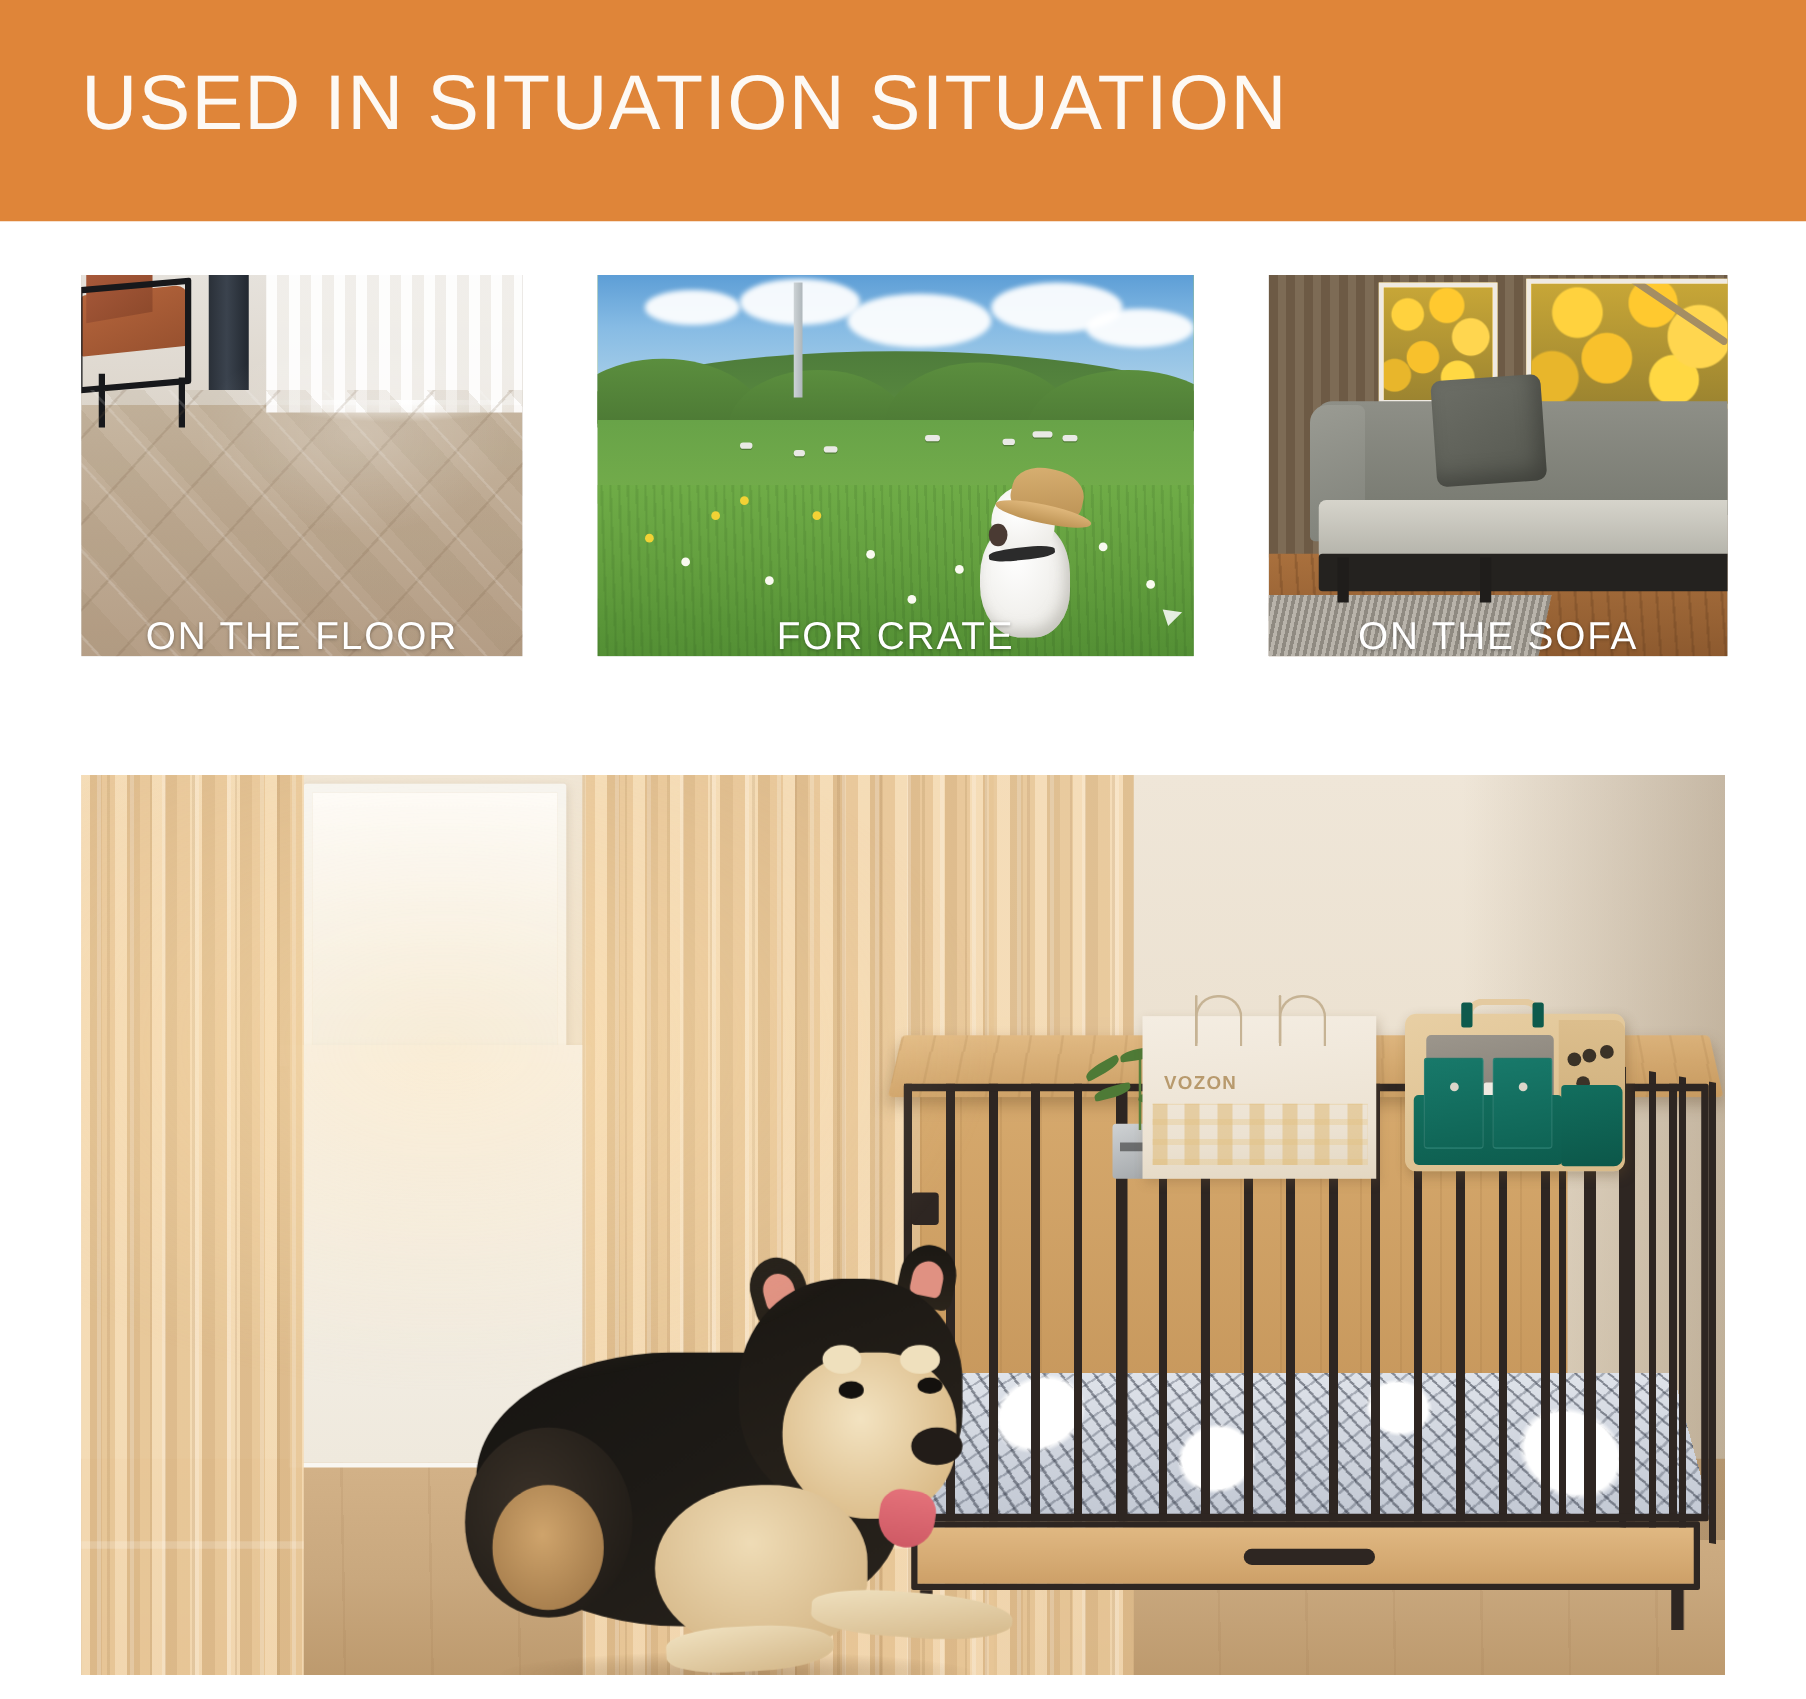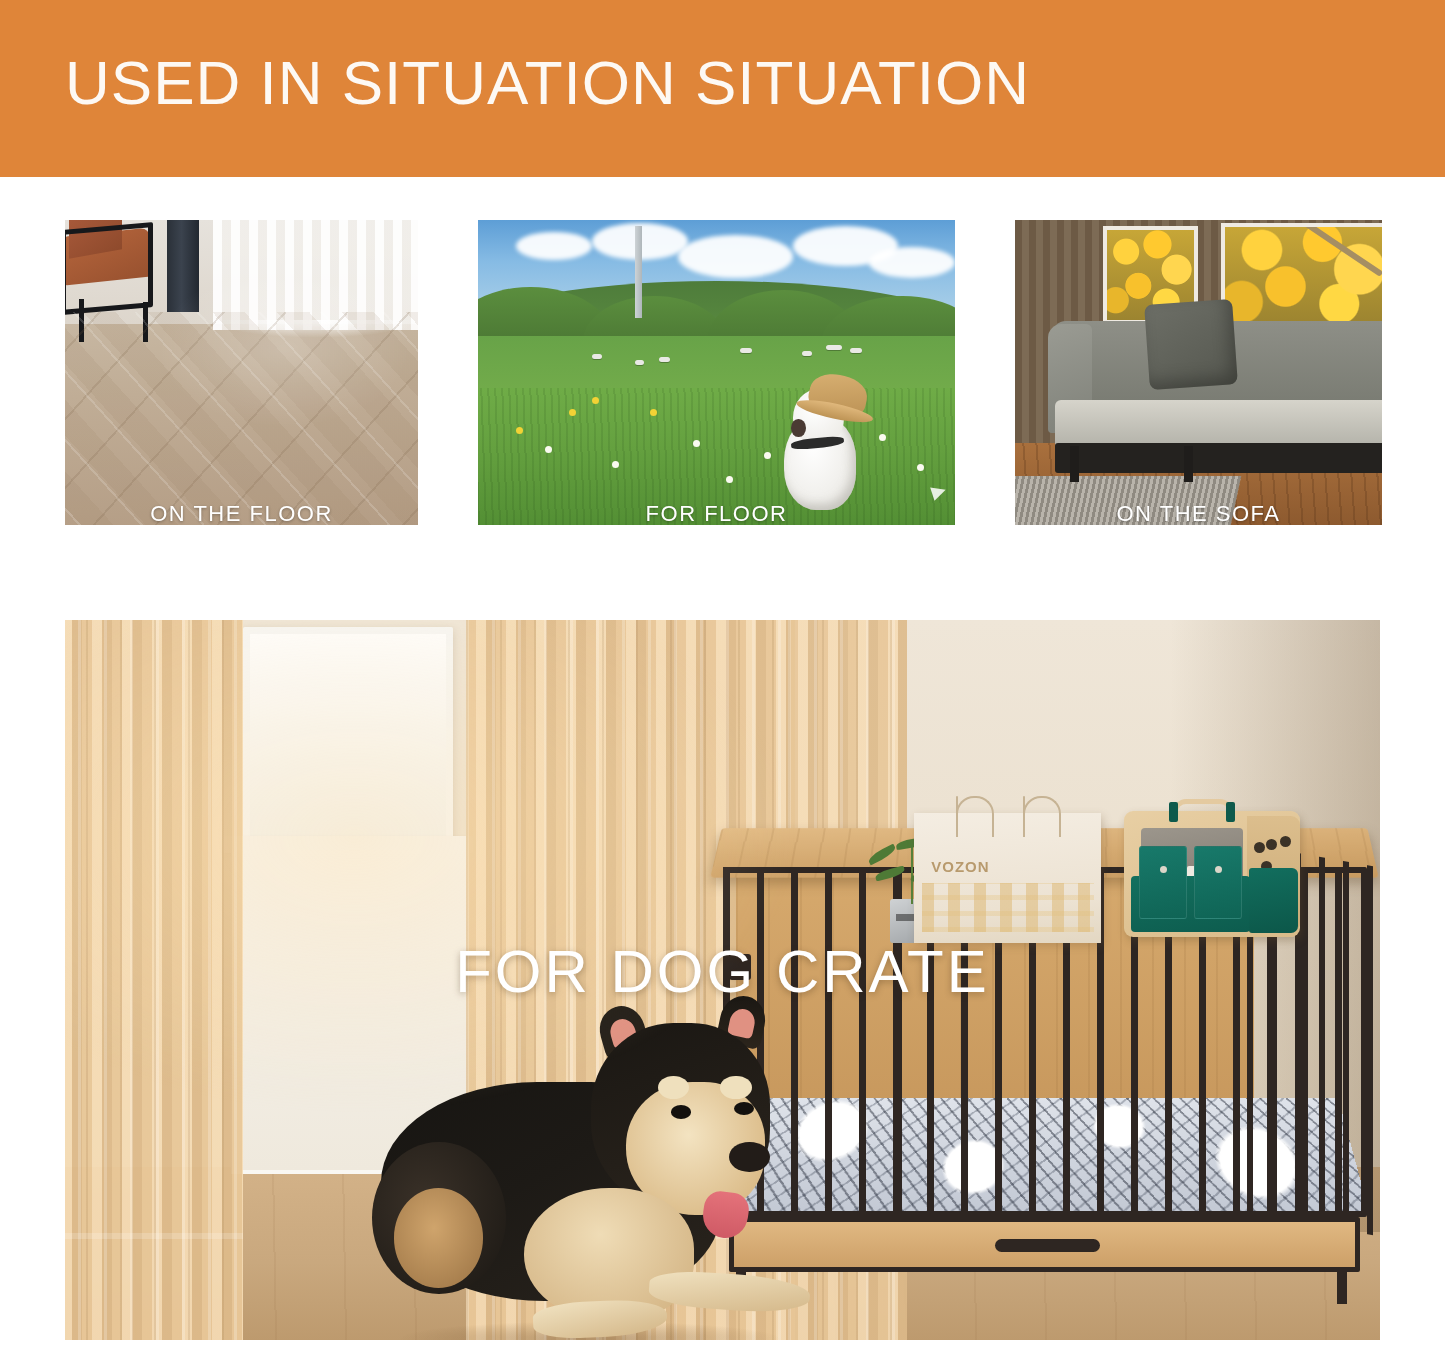--- a/index.html
+++ b/index.html
@@ -20,21 +20,21 @@
     color:#fdf9f4; line-height:1.05; white-space:nowrap;
   }
 
   
   .thumb {
     position:absolute; overflow:hidden; background:#ddd;
   }
   .thumb .caption {
     position:absolute; left:0; right:0; bottom:-2px;
     text-align:center; color:#ffffff;
-    font-size:22px; font-weight:400; letter-spacing:1.5px;
+    font-size:31px; font-weight:400; letter-spacing:1.5px;
     text-shadow:0 1px 3px rgba(0,0,0,.32);
     white-space:nowrap;
   }
   #thumb-floor   { left:65px;   top:220px; width:353px; height:305px; }
   #thumb-travel  { left:478px;  top:220px; width:477px; height:305px; }
   #thumb-sofa    { left:1015px; top:220px; width:367px; height:305px; }
 
   
   .sc-floor { position:absolute; inset:0;
     background:
@@ -622,21 +622,21 @@
     <div class="flower" style="left:92%;top:80%;"></div>
     <div class="dog">
       <div class="body"></div>
       <div class="head"></div>
       <div class="snout"></div>
       <div class="hat"></div>
       <div class="collar"></div>
     </div>
     <div class="wm"></div>
   </div>
-  <div class="caption">FOR FLOOR</div>
+  <div class="caption">FOR CRATE</div>
 </div>
 
 <div class="thumb" id="thumb-sofa">
   <div class="sc-sofa">
     <div class="wallpanel"></div>
     <div class="win" style="left:24%;top:2%;width:26%;height:32%;">
       <div class="leaves"></div>
     </div>
     <div class="win" style="left:56%;top:1%;width:48%;height:34%;">
       <div class="leaves"></div>
@@ -747,14 +747,13 @@
     <div class="eye" style="left:65%;top:27%;"></div>
     <div class="eye" style="left:79%;top:26%;"></div>
     <div class="nose"></div>
     <div class="tongue"></div>
     <div class="chest"></div>
     <div class="paw" style="left:60%;top:78%;width:36%;transform:rotate(4deg);"></div>
     <div class="paw" style="left:34%;top:86%;width:30%;transform:rotate(-3deg);"></div>
   </div>
 
   <div class="warmlight"></div>
-  <div id="hero-caption">FOR DOG CRATE</div>
 </div>
 
 </body></html>

